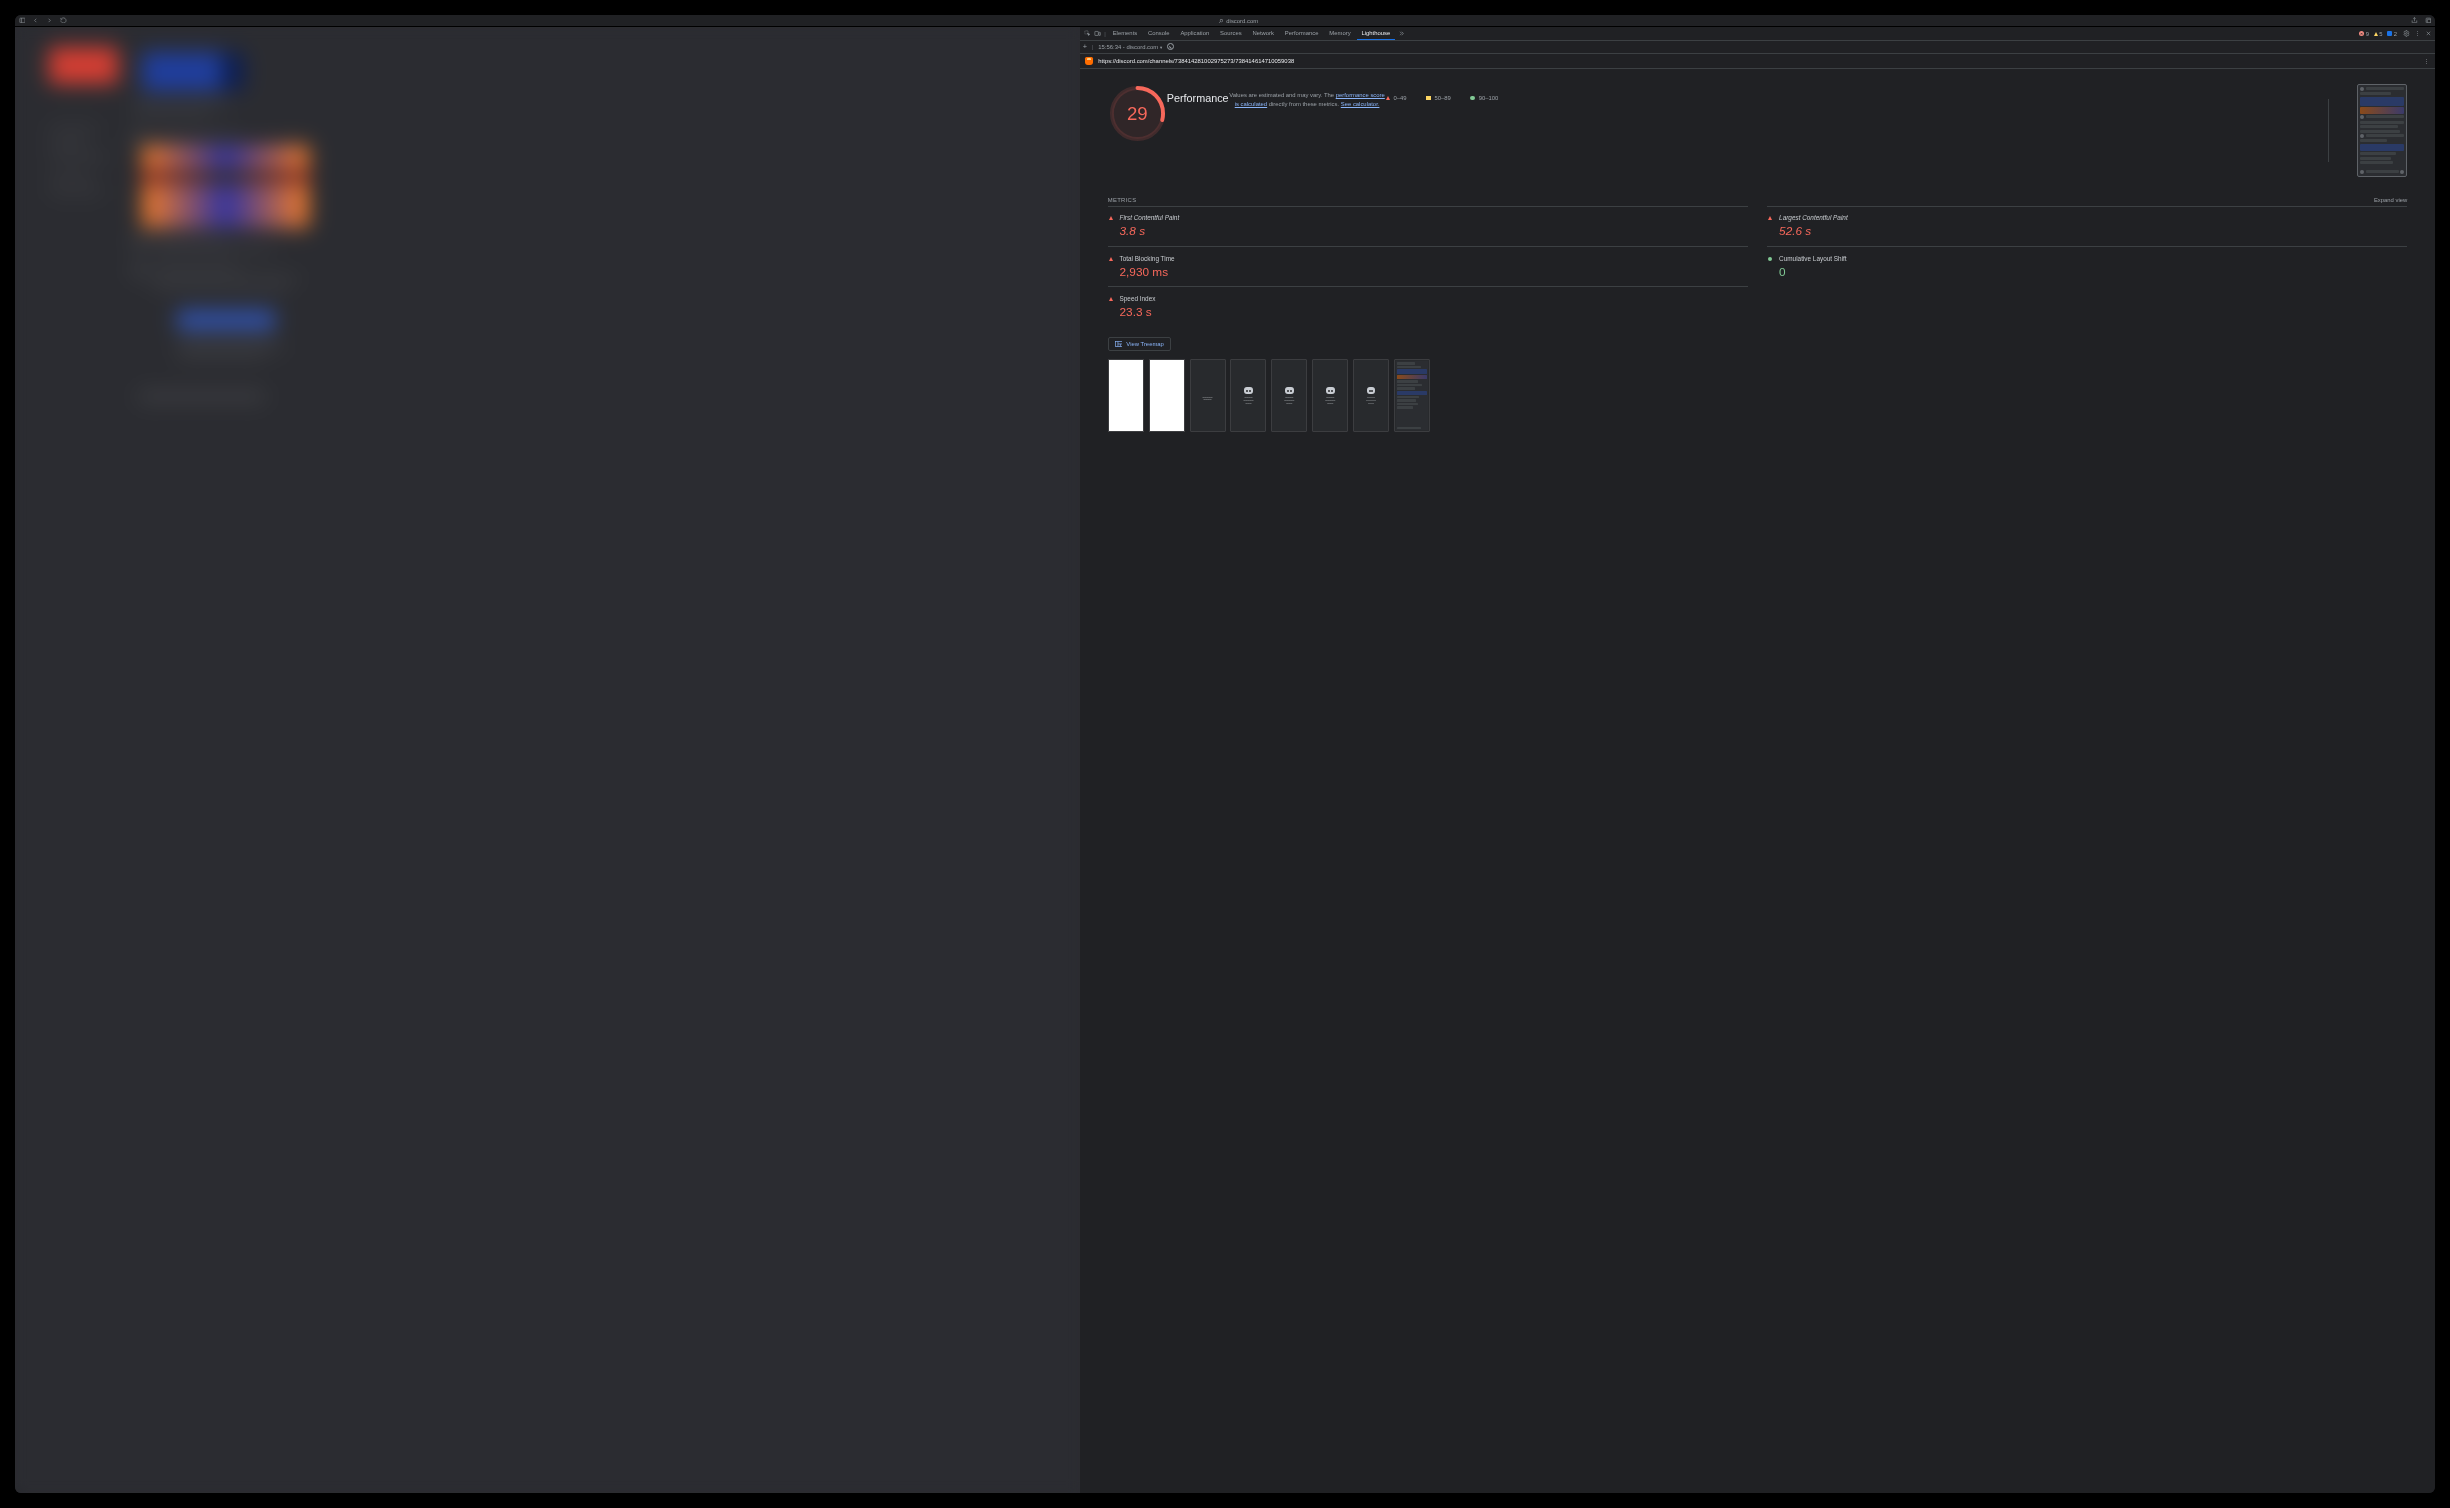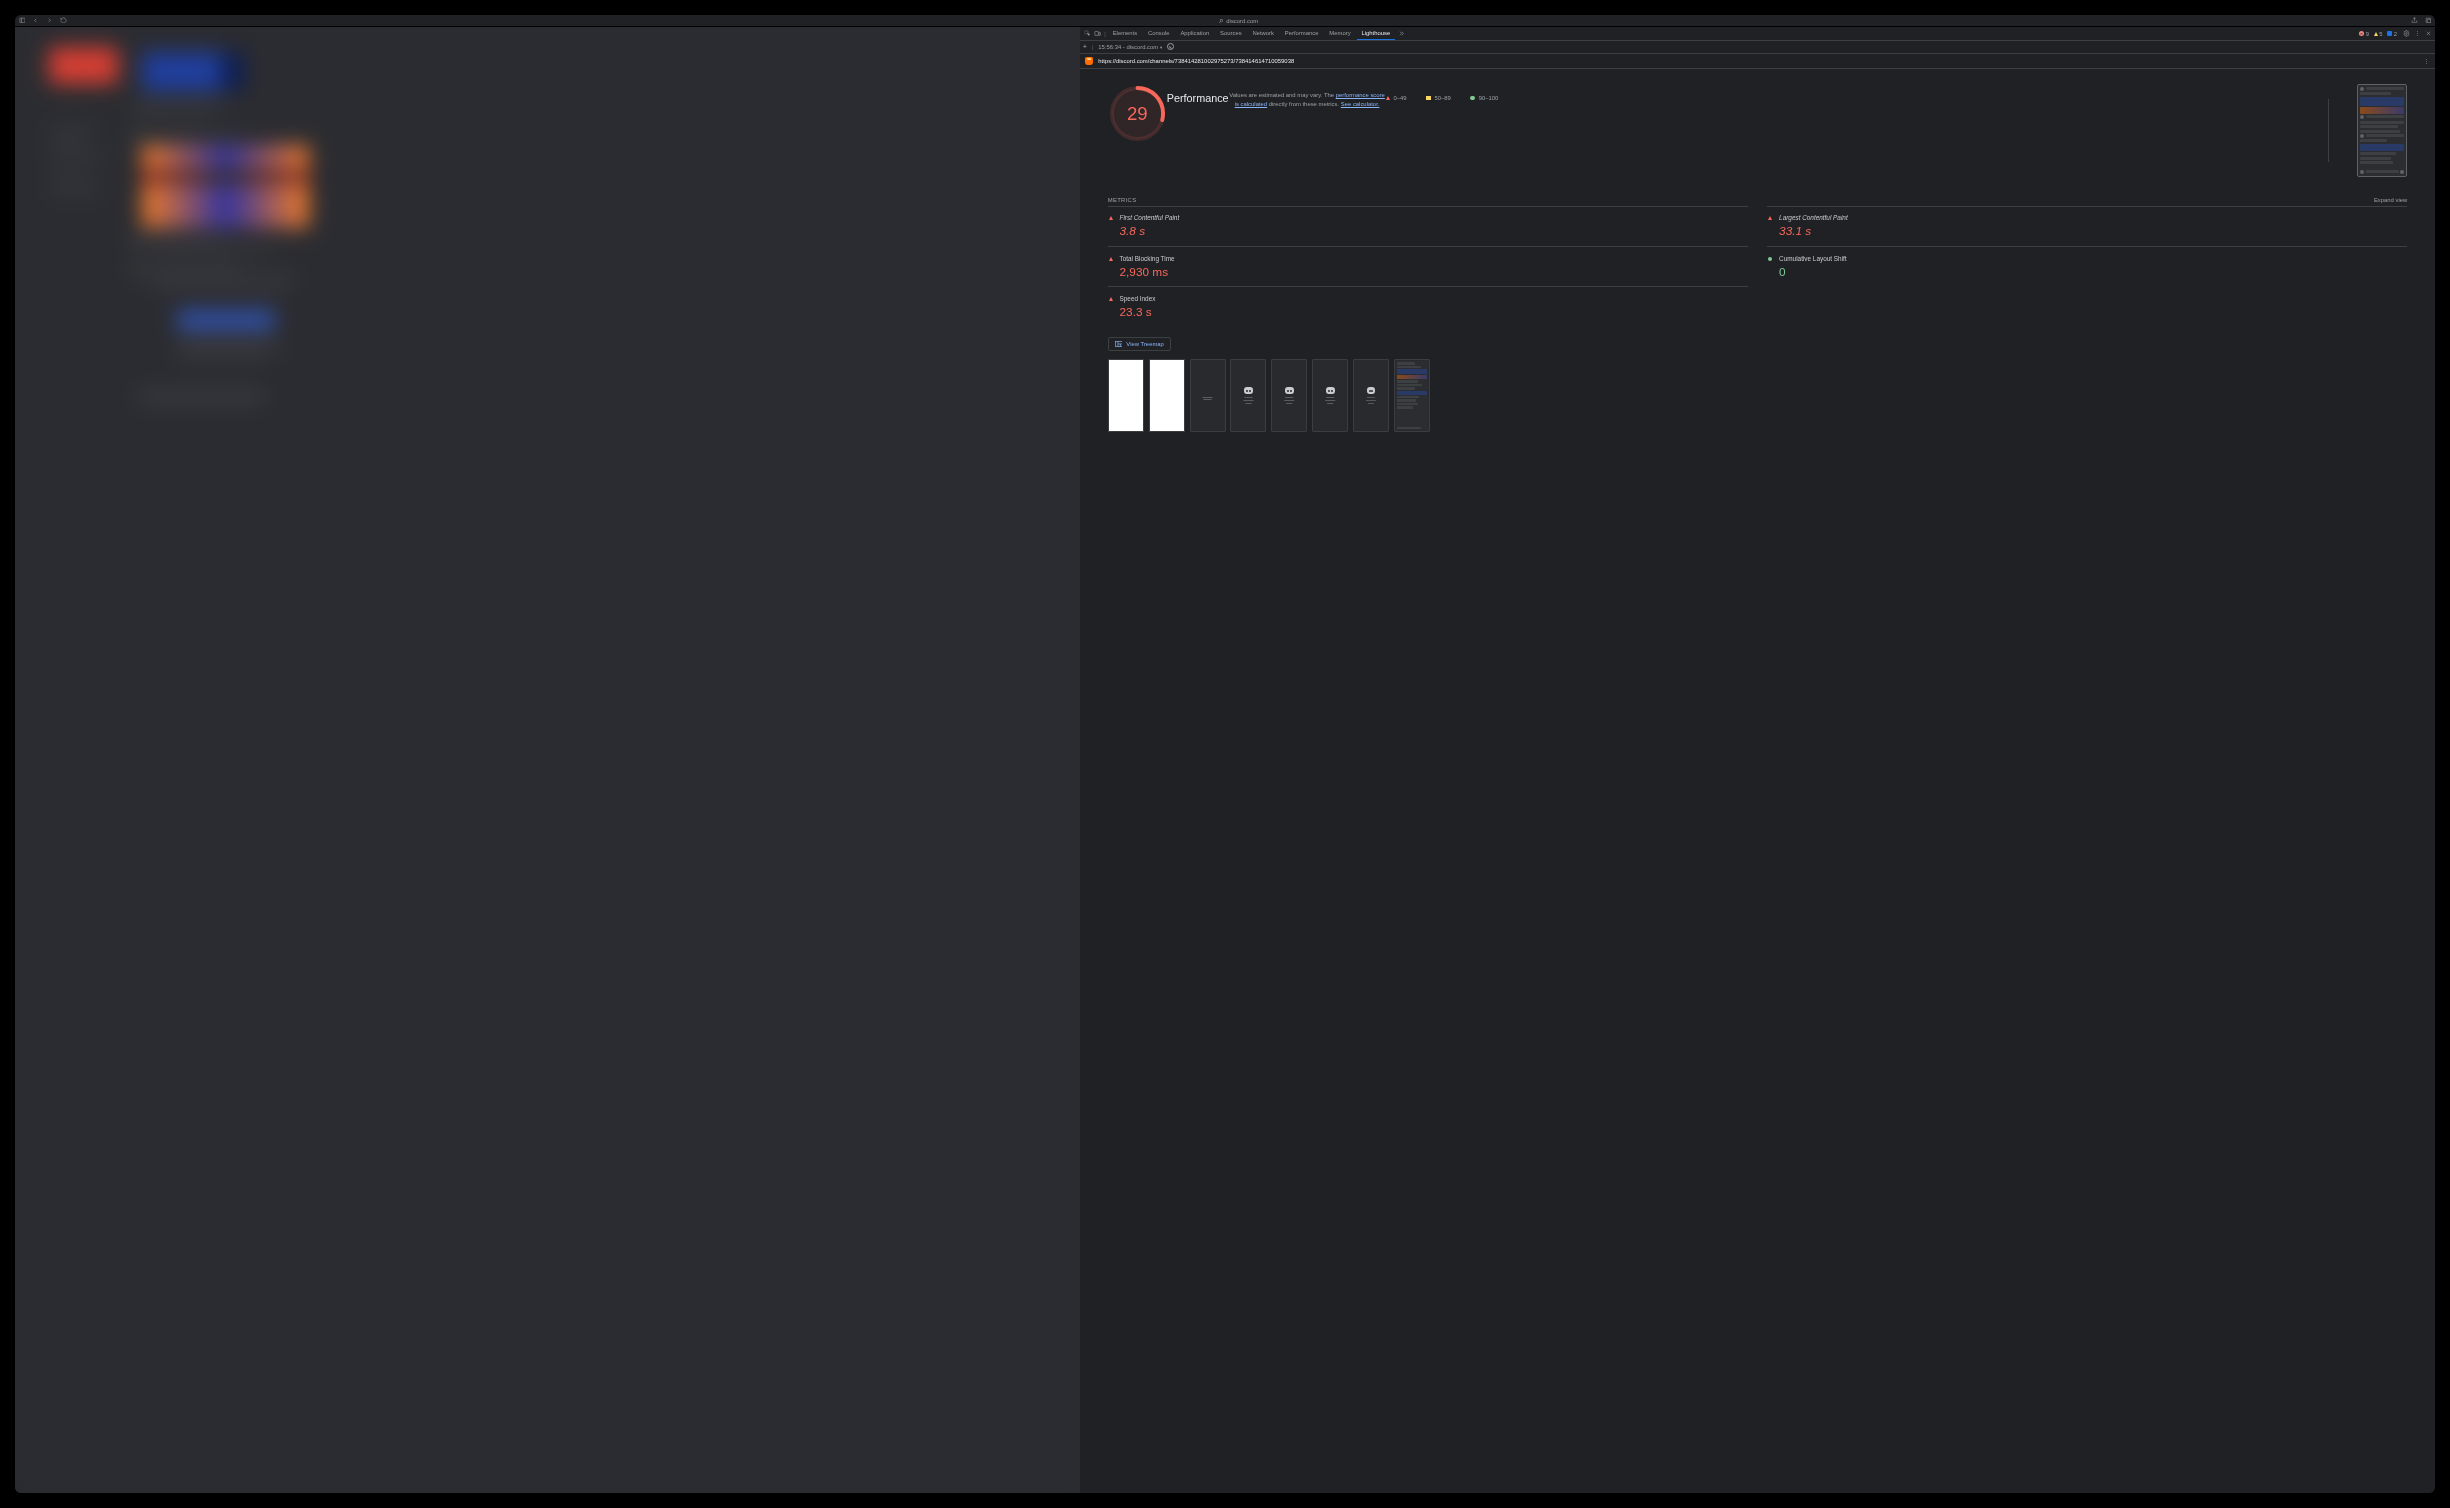--- a/index.html
+++ b/index.html
@@ -370,21 +370,21 @@
               <div class="lbl">First Contentful Paint</div>
               <div class="val val-red">3.8 s</div>
             </div>
           </div>
           <div class="metric">
             <div class="icon">
                 <span class="tri"></span>
               </div>
             <div>
               <div class="lbl">Largest Contentful Paint</div>
-              <div class="val val-red">33.1 s</div>
+              <div class="val val-red">52.6 s</div>
             </div>
           </div>
           <div class="metric">
             <div class="icon">
                 <span class="tri"></span>
               </div>
             <div>
               <div class="lbl">Total Blocking Time</div>
               <div class="val val-red">2,930 ms</div>
             </div>

